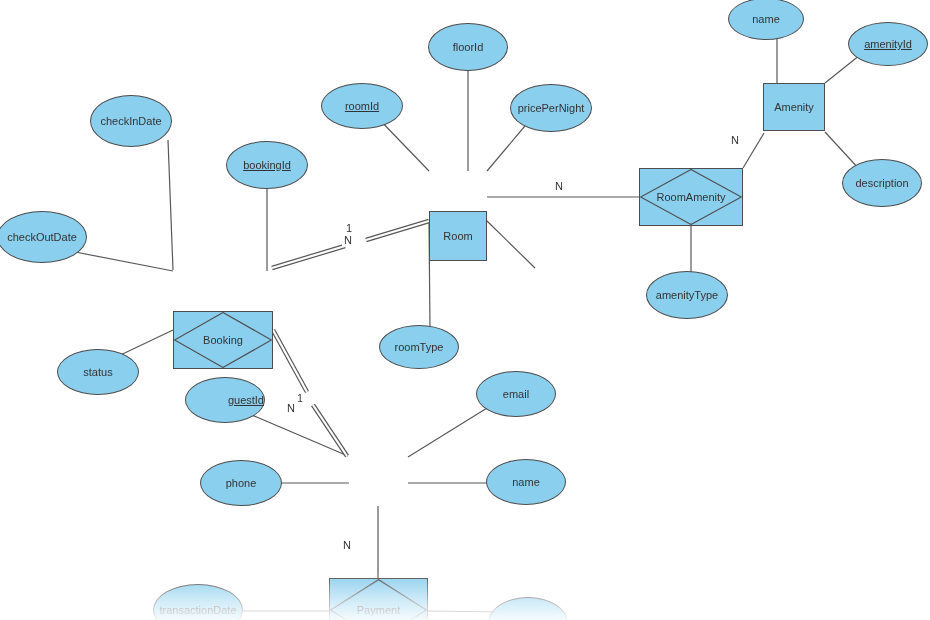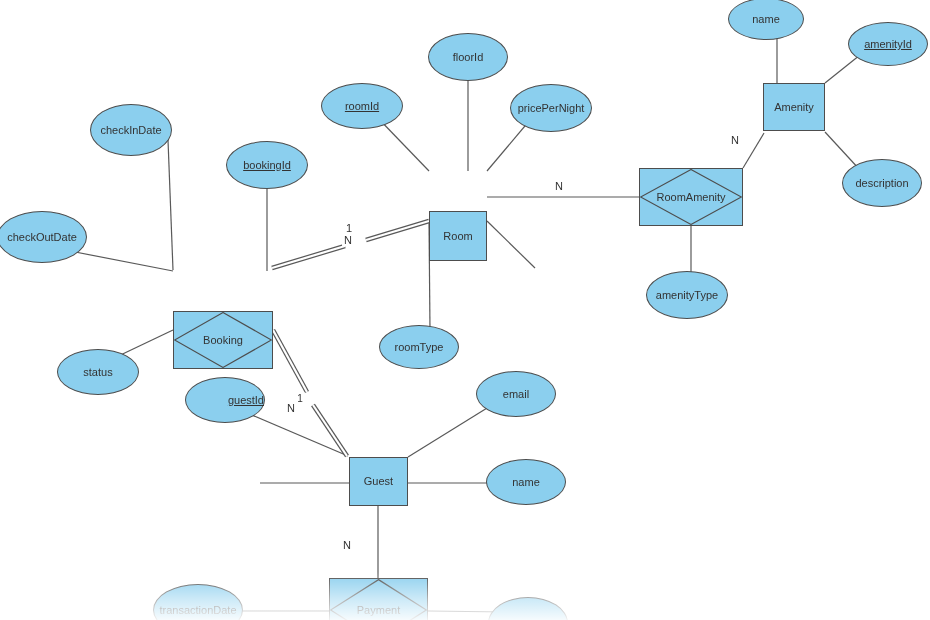--- a/index.html
+++ b/index.html
@@ -77,23 +77,20 @@
 
     <line class="thick" x1="273" y1="330" x2="307" y2="392"></line>
     <line class="core" x1="273" y1="330" x2="307" y2="392"></line>
     <line class="thick" x1="313" y1="405" x2="347" y2="456"></line>
     <line class="core" x1="313" y1="405" x2="347" y2="456"></line>
   </svg>
 
   <div class="node" style="left:429px;top:171px;width:58px;height:50px;margin-top:40px;">
     <span>Room</span>
   </div>
-  <div class="node" style="left:349px;top:457px;width:59px;height:49px;">
-    <span>Guest</span>
-  </div>
   <div class="node" style="left:763px;top:83px;width:62px;height:48px;">
     <span>Amenity</span>
   </div>
 
   <div class="node rel" style="left:173px;top:271px;width:100px;height:58px;margin-top:40px;">
     <svg class="diamond" viewBox="0 0 100 60" preserveAspectRatio="none">
       <polygon points="50,0.6 99.4,30 50,59.4 0.6,30"></polygon>
     </svg>
     <span class="lbl">Booking</span>
   </div>
@@ -103,39 +100,42 @@
     </svg>
     <span class="lbl">RoomAmenity</span>
   </div>
   <div class="node rel" style="left:329px;top:578px;width:99px;height:64px;">
     <svg class="diamond" viewBox="0 0 100 60" preserveAspectRatio="none">
       <polygon points="50,0.6 99.4,30 50,59.4 0.6,30"></polygon>
     </svg>
     <span class="lbl">Payment</span>
   </div>
 
-  <div class="node attr" style="left:90px;top:104px;width:82px;height:52px;text-align:right;">
+  <div class="node attr" style="left:90px;top:95px;width:82px;height:52px;text-align:right;">
     <span>checkInDate</span>
   </div>
   <div class="node attr" style="left:226px;top:141px;width:82px;height:48px;">
     <span class="key">bookingId</span>
   </div>
   <div class="node attr" style="left:-3px;top:211px;width:90px;height:52px;">
     <span>checkOutDate</span>
   </div>
   <div class="node attr" style="left:57px;top:349px;width:82px;height:46px;">
     <span>status</span>
   </div>
   <div class="node attr" style="left:185px;top:377px;width:80px;height:46px;justify-content:flex-end;">
     <span class="key">guestId</span>
   </div>
+  <div class="node attr" style="left:200px;top:460px;width:82px;height:46px;">
+    <span>phone</span>
+  </div>
   <div class="node attr" style="left:321px;top:83px;width:82px;height:46px;text-align:right;">
     <span class="key">roomId</span>
   </div>
-  <div class="node attr" style="left:428px;top:33px;width:80px;height:48px;">
+  <div class="node attr" style="left:428px;top:23px;width:80px;height:48px;">
     <span>floorId</span>
   </div>
   <div class="node attr" style="left:510px;top:84px;width:82px;height:48px;">
     <span>pricePerNight</span>
   </div>
   <div class="node attr" style="left:379px;top:325px;width:80px;height:44px;">
     <span>roomType</span>
   </div>
   <div class="node attr" style="left:476px;top:371px;width:80px;height:46px;">
     <span>email</span>

